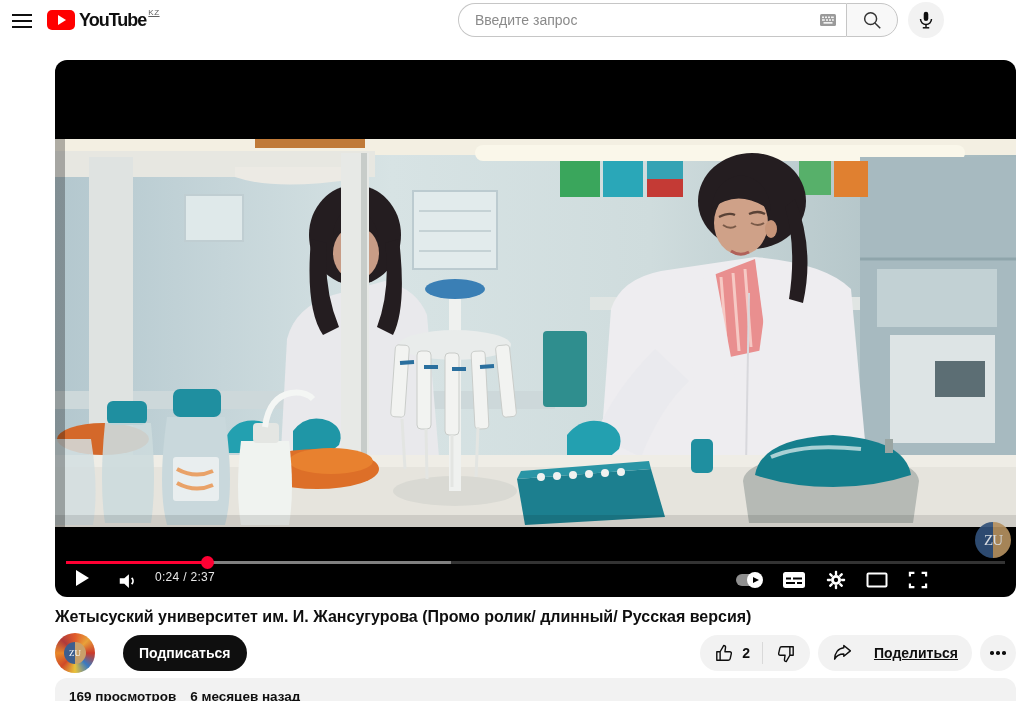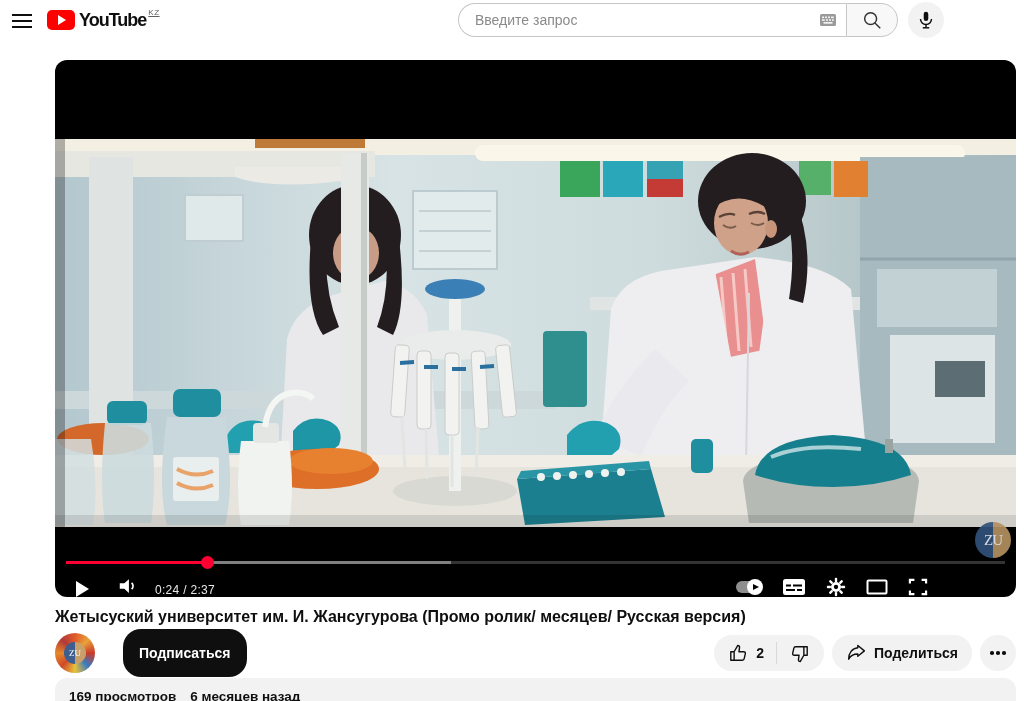--- a/index.html
+++ b/index.html
@@ -33,21 +33,21 @@
             border-radius:12px; overflow:hidden; }
   #scene { position:absolute; left:0; top:79px; width:961px; height:388px; }
   #watermark { position:absolute; left:920px; top:462px; width:36px; height:36px; border-radius:50%;
                background:linear-gradient(90deg,#31517a 50%, #b4905f 50%); opacity:.92;
                display:flex; align-items:center; justify-content:center; cursor:pointer;
                font-family:"Liberation Serif", serif; font-size:15px; color:#e9edf2; letter-spacing:-1px; }
   #progress { position:absolute; left:11px; top:501px; width:939px; height:3px; background:rgba(255,255,255,.2); cursor:pointer; }
   #buffered { position:absolute; left:0; top:0; height:3px; background:rgba(255,255,255,.38); }
   #played   { position:absolute; left:0; top:0; height:3px; background:#f03; }
   #scrub-dot { position:absolute; top:-5px; width:13px; height:13px; margin-left:-6px; border-radius:50%; background:#f03; }
-  #controls { position:absolute; left:0; top:510px; width:889px; height:27px; display:flex; align-items:flex-end; }
+  #controls { position:absolute; left:0; top:510px; width:889px; height:27px; display:flex; align-items:flex-start; }
   .ctl { display:flex; align-items:center; justify-content:center; cursor:pointer; }
   #play-btn { margin-left:20px; width:14px; height:16px; }
   #play-btn .tri { width:0; height:0; border-left:13px solid #fff; border-top:8px solid transparent; border-bottom:8px solid transparent; }
   #vol-btn { margin-left:28px; }
   #time-display { margin-left:16px; font-size:12px; color:#e8e8e8; letter-spacing:.3px; }
   #right-ctls { margin-left:auto; margin-right:16px; display:flex; align-items:center; gap:20px; }
   #autoplay-toggle { width:26px; height:12px; background:#8f8f8f; border-radius:6px; position:relative; }
   #autoplay-knob { position:absolute; right:-1px; top:-2px; width:16px; height:16px; background:#fff; border-radius:50%;
                    display:flex; align-items:center; justify-content:center; }
   #autoplay-knob:after { content:""; border-left:6px solid #000; border-top:3.5px solid transparent; border-bottom:3.5px solid transparent; margin-left:2px; }
@@ -57,32 +57,32 @@
   #channel-row { position:absolute; left:55px; top:633px; width:961px; height:40px; display:flex; align-items:center; }
   #avatar { width:40px; height:40px; border-radius:50%; flex:0 0 40px; cursor:pointer; position:relative;
             background:conic-gradient(#e05a2a,#e8a23a,#cc3a2a,#3a7ac0,#e8c23a,#d04a28,#e8882a,#b03a3a,#e05a2a); }
   #avatar-core { position:absolute; left:9px; top:9px; width:22px; height:22px; border-radius:50%;
                  background:linear-gradient(90deg,#3d5e8e 50%, #c9a06a 50%);
                  display:flex; align-items:center; justify-content:center;
                  font-size:9px; color:#fff; font-family:"Liberation Serif", serif; }
   #channel-meta { margin-left:12px; }
   #channel-name { font-size:15px; font-weight:700; cursor:pointer; }
   #channel-subs { font-size:12px; color:#606060; margin-top:1px; }
-  #subscribe-btn { margin-left:28px; height:48px; padding:4px 16px; background:#0f0f0f; color:#fff;
+  #subscribe-btn { margin-left:28px; height:36px; padding:4px 16px; background:#0f0f0f; color:#fff;
                    border:none; border-radius:18px; font-size:14px; font-weight:600; cursor:pointer;
                    font-family:"Liberation Sans", sans-serif;text-align:center; }
   #actions { margin-left:auto; display:flex; align-items:center; gap:8px; }
   .pill { height:36px; background:#f2f2f2; border-radius:18px; display:flex; align-items:center;
           font-size:14px; font-weight:600; cursor:pointer; }
   .pill svg { flex:0 0 auto; }
   #like-dislike { padding:0; }
   #like-seg { display:flex; align-items:center; padding:0 12px 0 14px; gap:7px; height:100%; cursor:pointer; }
   #seg-divider { width:1px; height:22px; background:#d9d9d9; }
   #dislike-seg { display:flex; align-items:center; padding:0 14px 0 12px; height:100%; cursor:pointer; }
-  #share-btn { padding:0 14px; gap:7px; }
+  #share-btn { padding:0 14px; gap:21px;text-decoration:underline; }
   #save-btn { padding:0 14px; gap:7px; }
   #more-btn { width:36px; height:36px; border-radius:50%; background:#f2f2f2; display:flex;
               align-items:center; justify-content:center; gap:2.5px; cursor:pointer; }
   #more-btn i { width:3.5px; height:3.5px; border-radius:50%; background:#0f0f0f; }
 
   #description-box { position:absolute; left:55px; top:678px; width:961px; height:60px;
                      background:#f2f2f2; border-radius:12px; padding:11px 14px; cursor:pointer; }
   #description-meta { font-size:13.5px; font-weight:700; }
   #description-meta span + span { margin-left:10px; }
 </style>
@@ -360,21 +360,21 @@
               <path d="M15 2 H20 V6"></path>
               <path d="M20 14 V18 H15"></path>
               <path d="M7 18 H2 V14"></path>
           </g>
         </svg>
       </div>
     </div>
   </div>
 </div>
 
-<div id="video-title">Жетысуский университет им. И. Жансугурова (Промо ролик/ месяцев/ Русская версия)</div>
+<div id="video-title">Жетысуский университет им. И. Жансугурова (Промо ролик/ длинный/ Русская версия)</div>
 
 <div id="channel-row">
   <div id="avatar">
     <div id="avatar-core">ZU</div>
   </div>
   <button id="subscribe-btn">Подписаться</button>
 
   <div id="actions">
     <div id="like-dislike" class="pill">
       <div id="like-seg">

